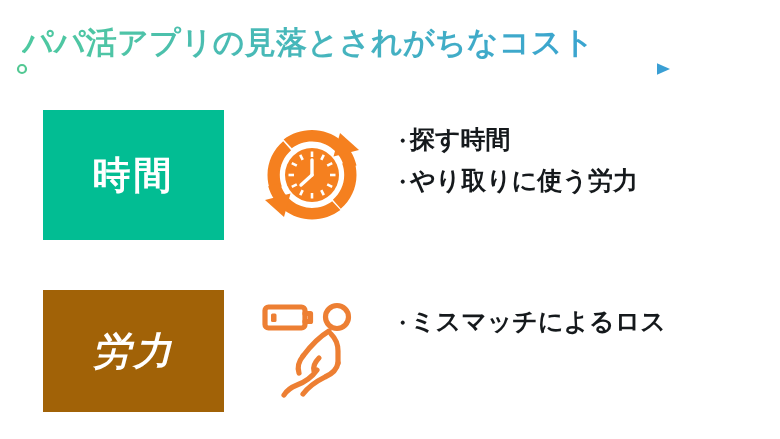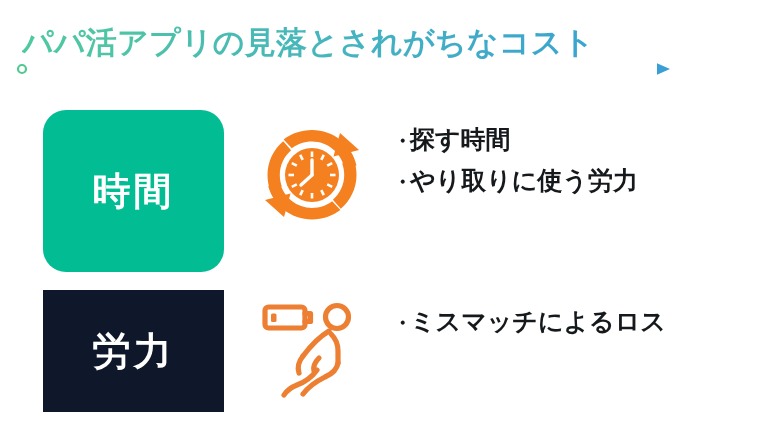--- a/index.html
+++ b/index.html
@@ -58,21 +58,21 @@
   .row-effort { top: 290px; height: 122px; }
 
   .label-box {
     position: absolute;
     left: 43px;
     width: 181px;
     display: flex;
     align-items: center;
     justify-content: center;
   }
-  .row-time .label-box { height: 162px; border-radius: 23px; }
+  .row-time .label-box { height: 130px; }
   .row-effort .label-box { height: 122px; }
 
   .label-box .label-text {
     color: #ffffff;
     font-size: 38px;
     font-weight: 700;
     letter-spacing: 3px;
     line-height: 1;
   }
 
@@ -194,21 +194,21 @@
       <linearGradient id="divGrad" x1="0" y1="0" x2="1" y2="0">
         <stop offset="0%" stop-color="#3dc0a4"></stop>
         <stop offset="60%" stop-color="#3cb6b0"></stop>
         <stop offset="100%" stop-color="#3aa8c8"></stop>
       </linearGradient>
     </defs>
     <line x1="0" y1="1.5" x2="750" y2="1.5" stroke="url(#divGrad)" stroke-width="3" stroke-dasharray="7 5"></line>
   </svg>
 
   <div class="row row-effort">
-    <div class="label-box" style="background:#0f172a;">
+    <div class="label-box" style="background:#a16207;font-style:italic;">
       <span class="label-text">労力</span>
     </div>
 
     <div class="icon-slot">
       <svg width="106" height="106" viewBox="0 0 106 106">
         <g fill="none" stroke="#ed7f33" stroke-width="5.2" stroke-linecap="round" stroke-linejoin="round">
 
           <rect x="6" y="9" width="40" height="21" rx="3.5"></rect>
           <path d="M46 15.5 L51.5 15.5 L51.5 23.5 L46 23.5"></path>
 

